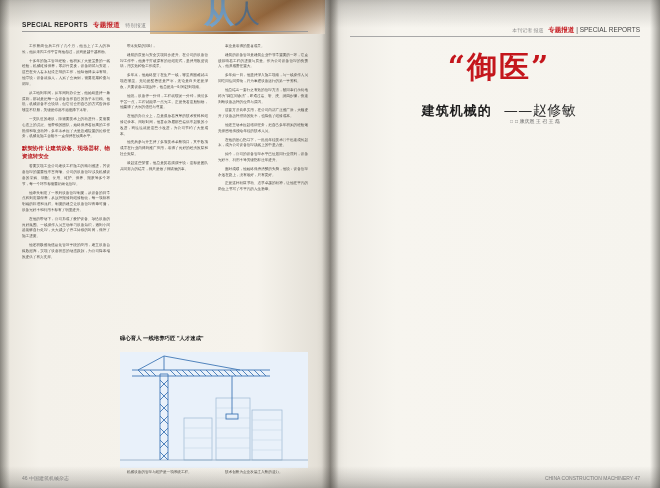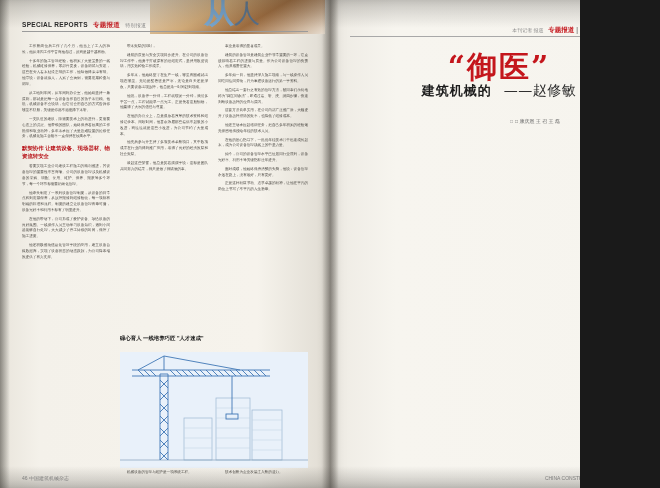--- a/index.html
+++ b/index.html
@@ -8,21 +8,21 @@
     background: #1a1a1a;
   }
   body {
     width: 660px;
     height: 488px;
     overflow: hidden;
     font-family: "Liberation Sans", sans-serif;
   }
   .spread {
     position: relative;
-    width: 580px;
+    width: 660px;
     height: 488px;
     background: #d8d4cc;
     overflow: hidden;
   }
   
   .page {
     position: absolute;
     top: 0;
     height: 488px;
     background: #f2efe8;
@@ -189,21 +189,21 @@
     color: #c4161c;
     letter-spacing: 2px;
     line-height: 1;
     display:block;
   }
   .title-row2 {
     display: flex;
     align-items: flex-end;
     justify-content: center;
     gap: 12px;
-    margin-top: 0;
+    margin-top: 20px;
   }
   .title-sub {
     font-family: "DejaVu Serif", serif;
     font-size: 13px;
     color: #1d1d1d;
     letter-spacing: 1px;
     font-weight: bold;
   }
   .title-name {
     font-family: "DejaVu Serif", serif;

